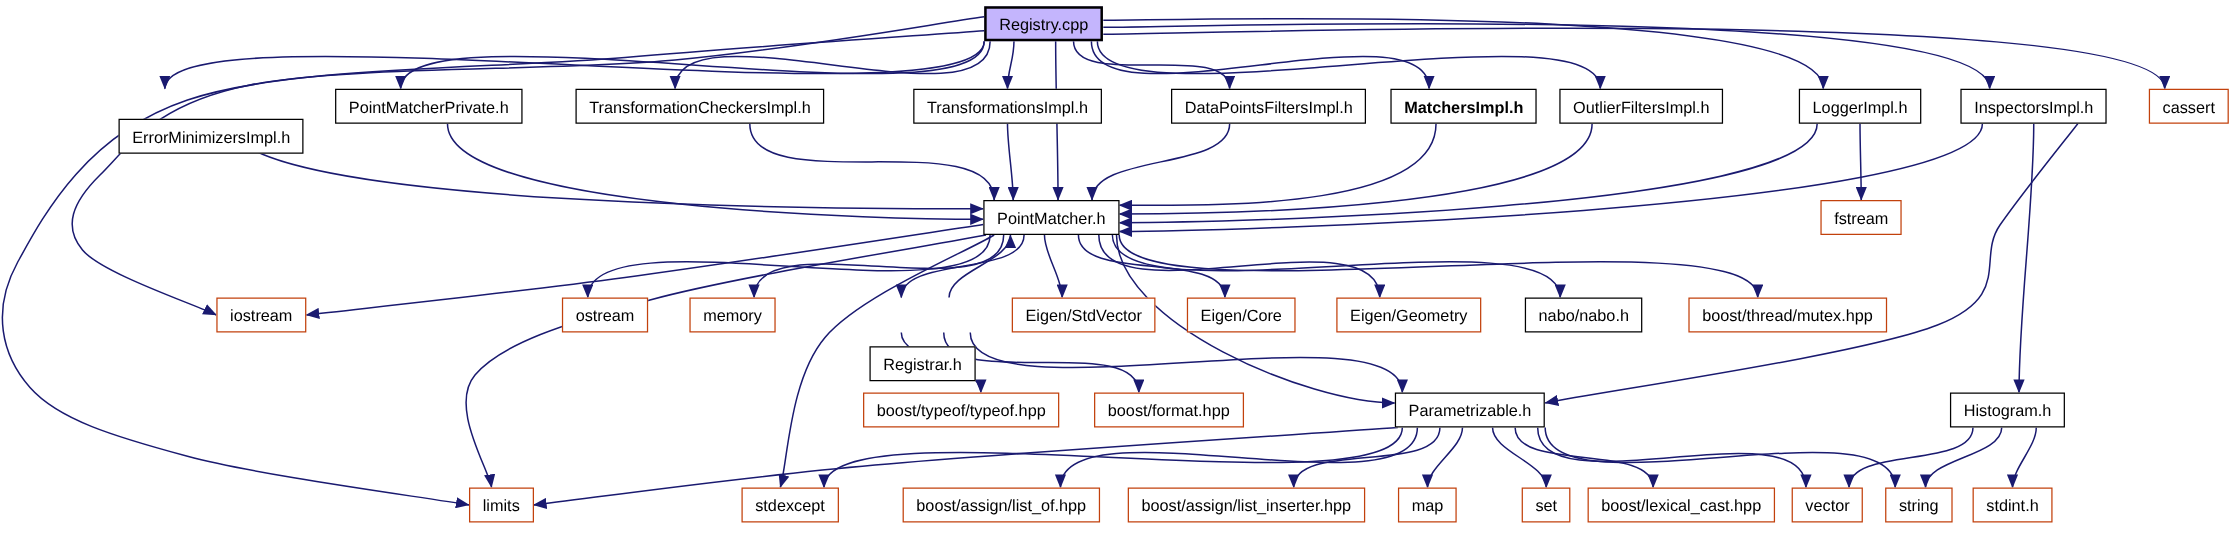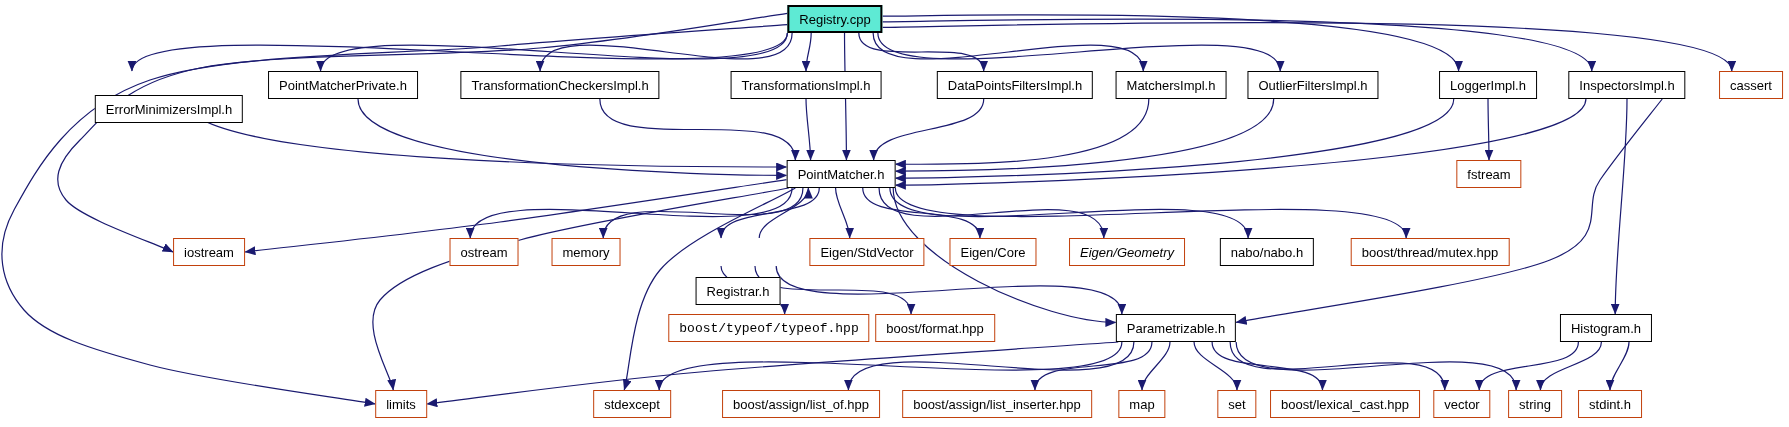--- a/index.html
+++ b/index.html
@@ -3,21 +3,21 @@
 <meta charset="utf-8">
 <style>
   html,body{margin:0;padding:0;background:#ffffff;}
   #stage{position:relative;width:1789px;height:427px;background:#ffffff;overflow:hidden;
          font-family:"Liberation Sans",sans-serif;}
   #edges{position:absolute;left:0;top:0;width:1789px;height:427px;}
   .node{position:absolute;transform:translateX(-50%);box-sizing:border-box;height:28px;
         display:flex;align-items:center;white-space:nowrap;background:#ffffff;
         border:1px solid #c2410c;padding:3px 10px;font-size:13px;color:#000;}
   .node.project{border:1px solid #000000;}
-  .node.root{background:#5eead4;border:2px solid #000000;}
+  .node.root{background:#c4b5fd;border:2px solid #000000;}
 </style>
 </head>
 <body>
 
 <div id="stage">
   <svg id="edges" width="1789" height="427" viewBox="0 0 1789 427" xmlns="http://www.w3.org/2000/svg">
       <defs>
         <marker id="arrow" markerUnits="userSpaceOnUse" markerWidth="12" markerHeight="9" refX="10.5" refY="4.5" orient="auto">
           <path d="M0,0 L11,4.5 L0,9 z" fill="#1a1a70"></path>
         </marker>
@@ -75,37 +75,37 @@
       <path d="M1578.3765625,342 C1578.3765625,375.04858067739127 1479.221875,356.95141932260873 1479.221875,390" fill="none" stroke="#1a1a70" stroke-width="1.2" marker-end="url(#arrow)"></path>
       <path d="M1601.39609375,342 C1601.39609375,365.2901302025097 1540.3796875,366.7098697974903 1540.3796875,390" fill="none" stroke="#1a1a70" stroke-width="1.2" marker-end="url(#arrow)"></path>
       <path d="M1629.01953125,342 C1629.01953125,357.48924889099777 1610,374.51075110900223 1610,390" fill="none" stroke="#1a1a70" stroke-width="1.2" marker-end="url(#arrow)"></path>
     </svg>
 <div class="node root" style="left: 835px; top: 5px;">Registry.cpp</div>
     <div class="node project" style="left: 169px; top: 71px; margin-top: 24px;">ErrorMinimizersImpl.h</div>
     <div class="node project" style="left: 343px; top: 71px;">PointMatcherPrivate.h</div>
     <div class="node project" style="left: 560px; top: 71px;">TransformationCheckersImpl.h</div>
     <div class="node project" style="left: 806px; top: 71px;">TransformationsImpl.h</div>
     <div class="node project" style="left: 1015px; top: 71px;">DataPointsFiltersImpl.h</div>
-    <div class="node project" style="left: 1171px; top: 71px;">MatchersImpl.h</div>
+    <div class="node project" style="left: 1171px; top: 71px; font-weight: bold;">MatchersImpl.h</div>
     <div class="node project" style="left: 1313px; top: 71px;">OutlierFiltersImpl.h</div>
     <div class="node project" style="left: 1488px; top: 71px;">LoggerImpl.h</div>
     <div class="node project" style="left: 1627px; top: 71px;">InspectorsImpl.h</div>
     <div class="node external" style="left: 1751px; top: 71px;">cassert</div>
     <div class="node project" style="left: 841px; top: 160px;">PointMatcher.h</div>
     <div class="node external" style="left: 1489px; top: 160px;">fstream</div>
     <div class="node external" style="left: 209px; top: 238px;">iostream</div>
     <div class="node external" style="left: 484px; top: 238px;">ostream</div>
     <div class="node external" style="left: 586px; top: 238px;">memory</div>
     <div class="node project" style="left: 738px; top: 238px; margin-top: 39px;">Registrar.h</div>
     <div class="node external" style="left: 867px; top: 238px;">Eigen/StdVector</div>
     <div class="node external" style="left: 993px; top: 238px;">Eigen/Core</div>
-    <div class="node external" style="left: 1127px; top: 238px; font-style: italic;">Eigen/Geometry</div>
+    <div class="node external" style="left: 1127px; top: 238px;">Eigen/Geometry</div>
     <div class="node project" style="left: 1267px; top: 238px;">nabo/nabo.h</div>
     <div class="node external" style="left: 1430px; top: 238px;">boost/thread/mutex.hpp</div>
-    <div class="node external" style="left: 769px; top: 314px; font-family: Liberation Mono, monospace;">boost/typeof/typeof.hpp</div>
+    <div class="node external" style="left: 769px; top: 314px;">boost/typeof/typeof.hpp</div>
     <div class="node external" style="left: 935px; top: 314px;">boost/format.hpp</div>
     <div class="node project" style="left: 1176px; top: 314px;">Parametrizable.h</div>
     <div class="node project" style="left: 1606px; top: 314px;">Histogram.h</div>
     <div class="node external" style="left: 401px; top: 390px;">limits</div>
     <div class="node external" style="left: 632px; top: 390px;">stdexcept</div>
     <div class="node external" style="left: 997px; top: 390px;">boost/assign/list_inserter.hpp</div>
     <div class="node external" style="left: 801px; top: 390px;">boost/assign/list_of.hpp</div>
     <div class="node external" style="left: 1142px; top: 390px;">map</div>
     <div class="node external" style="left: 1237px; top: 390px;">set</div>
     <div class="node external" style="left: 1345px; top: 390px;">boost/lexical_cast.hpp</div>

